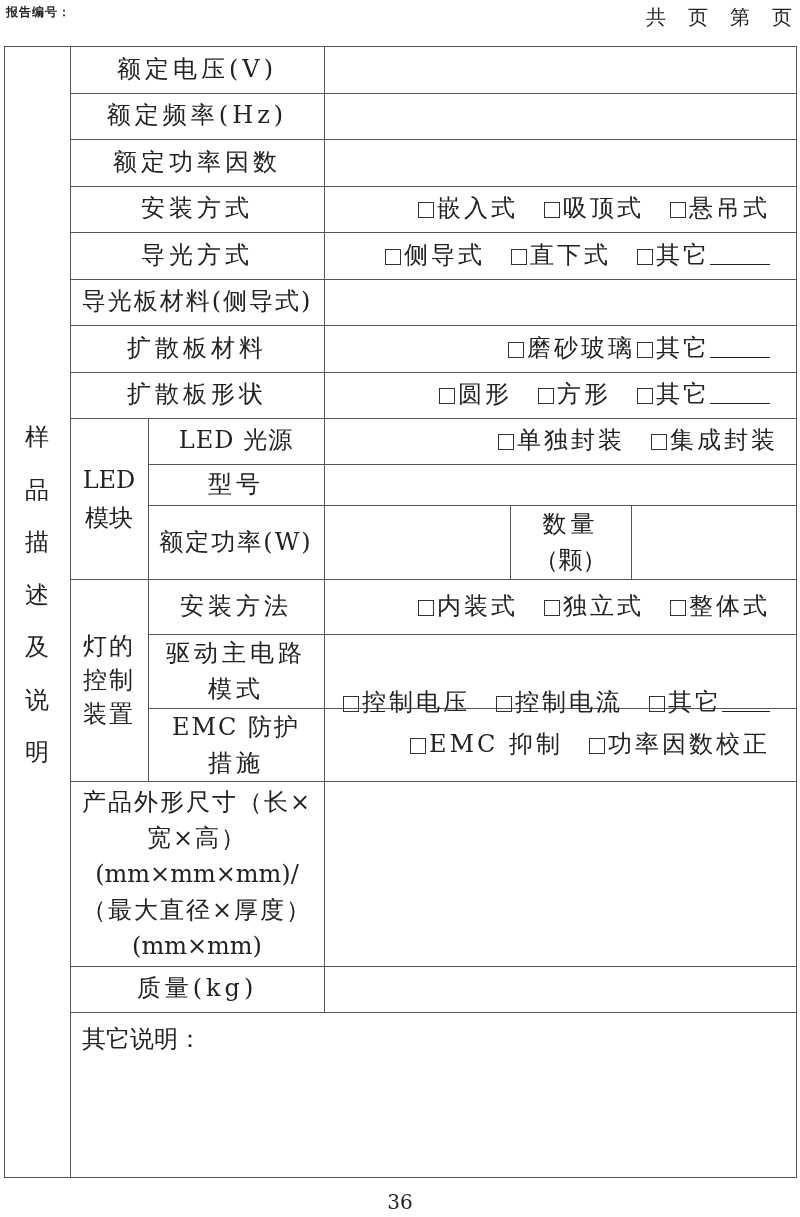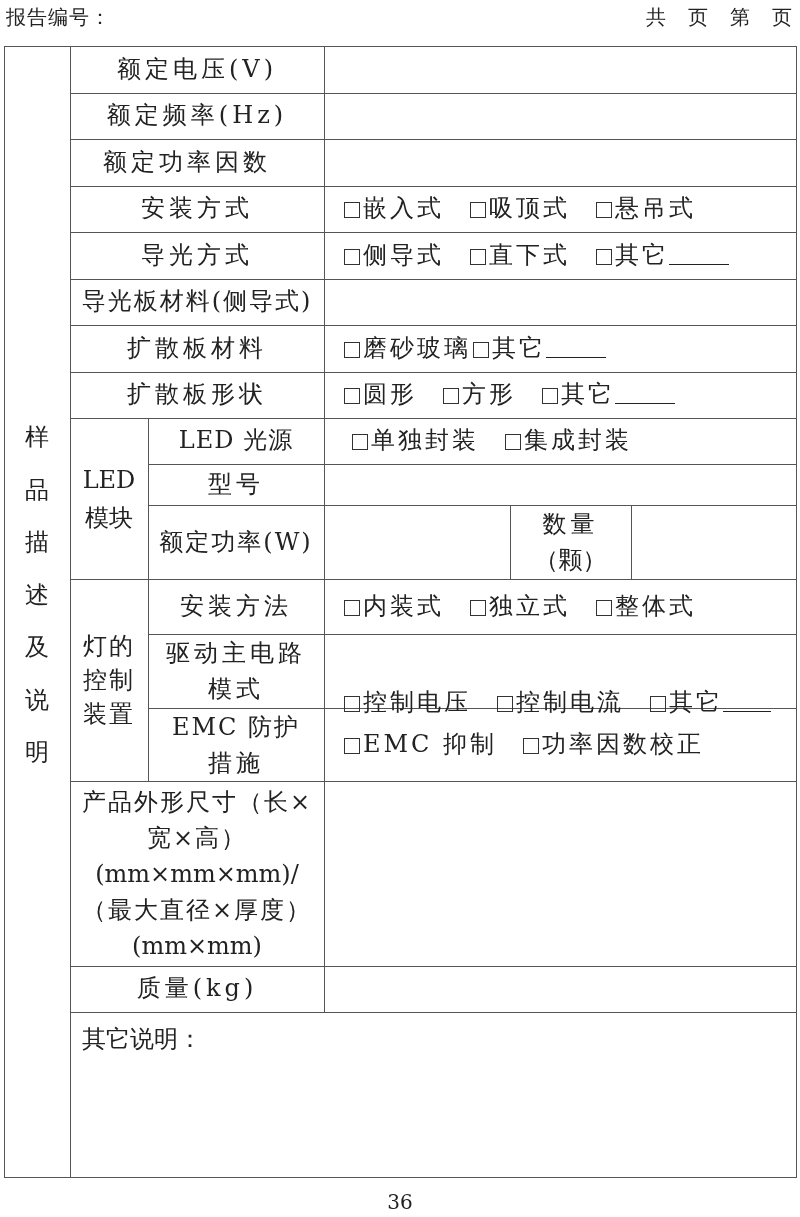--- a/index.html
+++ b/index.html
@@ -1,26 +1,26 @@
 <!DOCTYPE html>
 <html><head>
 <meta charset="utf-8">
 <style>
   html, body { margin:0; padding:0; background:#fff; }
   body { width:800px; height:1217px; position:relative; font-family:"DejaVu Serif","Liberation Serif",serif; color:#222; overflow:hidden; }
-  .hdr-left { position:absolute; left:6px; top:4px; font-size:20px; letter-spacing:1px; font-family:"DejaVu Sans","Liberation Sans",sans-serif; }
+  .hdr-left { position:absolute; left:6px; top:4px; font-size:12px; letter-spacing:1px; font-family:"DejaVu Sans","Liberation Sans",sans-serif;font-weight:bold; }
   .hdr-right { position:absolute; right:8px; top:4px; font-size:20px; word-spacing:18px; font-family:"DejaVu Sans","Liberation Sans",sans-serif; }
   .hdr-right span { margin-left:22px; }
   .box { position:absolute; border:1px solid #555; box-sizing:border-box; }
   .cell { position:absolute; box-sizing:border-box; display:flex; align-items:center; font-size:24px; line-height:1.8; }
   .center { justify-content:center; text-align:center; }
   .ls { letter-spacing:4px; }
   .hl { position:absolute; height:1px; background:#555; }
   .vl { position:absolute; width:1px; background:#555; }
-  .opts { padding-left:20px; white-space:nowrap; letter-spacing:3px; }
+  .opts { padding-left:4px; white-space:nowrap; letter-spacing:3px;justify-content:flex-end; }
   .opt { margin-right:26px; }
   .chk { display:inline-block; width:16px; height:16px; border:1.5px solid #333; vertical-align:-2px; margin-right:3px; box-sizing:border-box; }
   .blank { display:inline-block; width:60px; border-bottom:1.5px solid #222; height:18px; vertical-align:-2px; }
   .vert { flex-direction:column; }
   .vert span { display:block; line-height:52.5px; }
   .page-num { position:absolute; left:0; right:0; top:1190px; text-align:center; font-size:20px; }
 </style>
 </head>
 <body>
 
@@ -63,21 +63,21 @@
   <span>说</span>
   <span>明</span>
 </div>
 
 <div class="cell center ls" style="left:70px;top:46px;width:254px;height:47px;">额定电压(V)</div>
 <div class="cell" style="left:324px;top:46px;width:472px;height:47px;"></div>
 
 <div class="cell center ls" style="left:70px;top:93px;width:254px;height:46px;">额定频率(Hz)</div>
 <div class="cell" style="left:324px;top:93px;width:472px;height:46px;"></div>
 
-<div class="cell center ls" style="left:60px;top:139px;width:254px;height:47px;">额定功率因数</div>
+<div class="cell center ls" style="left:70px;top:139px;width:254px;height:47px;">额定功率因数</div>
 <div class="cell" style="left:324px;top:139px;width:472px;height:47px;"></div>
 
 <div class="cell center ls" style="left:70px;top:186px;width:254px;height:46px;">安装方式</div>
 <div class="cell opts" style="left:324px;top:186px;width:472px;height:46px;">
   <span class="opt"><span class="chk"></span><span>嵌入式</span></span>
   <span class="opt"><span class="chk"></span><span>吸顶式</span></span>
   <span class="opt"><span class="chk"></span><span>悬吊式</span></span>
 </div>
 
 <div class="cell center ls" style="left:70px;top:232px;width:254px;height:47px;">导光方式</div>

